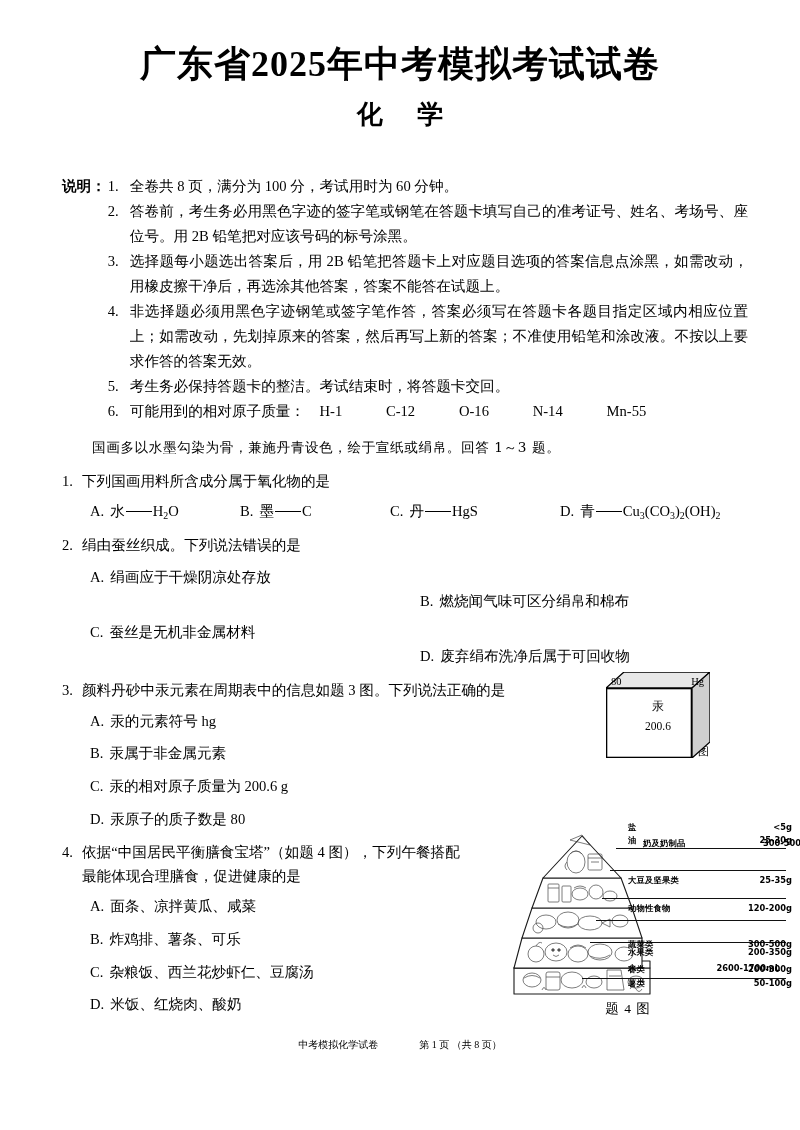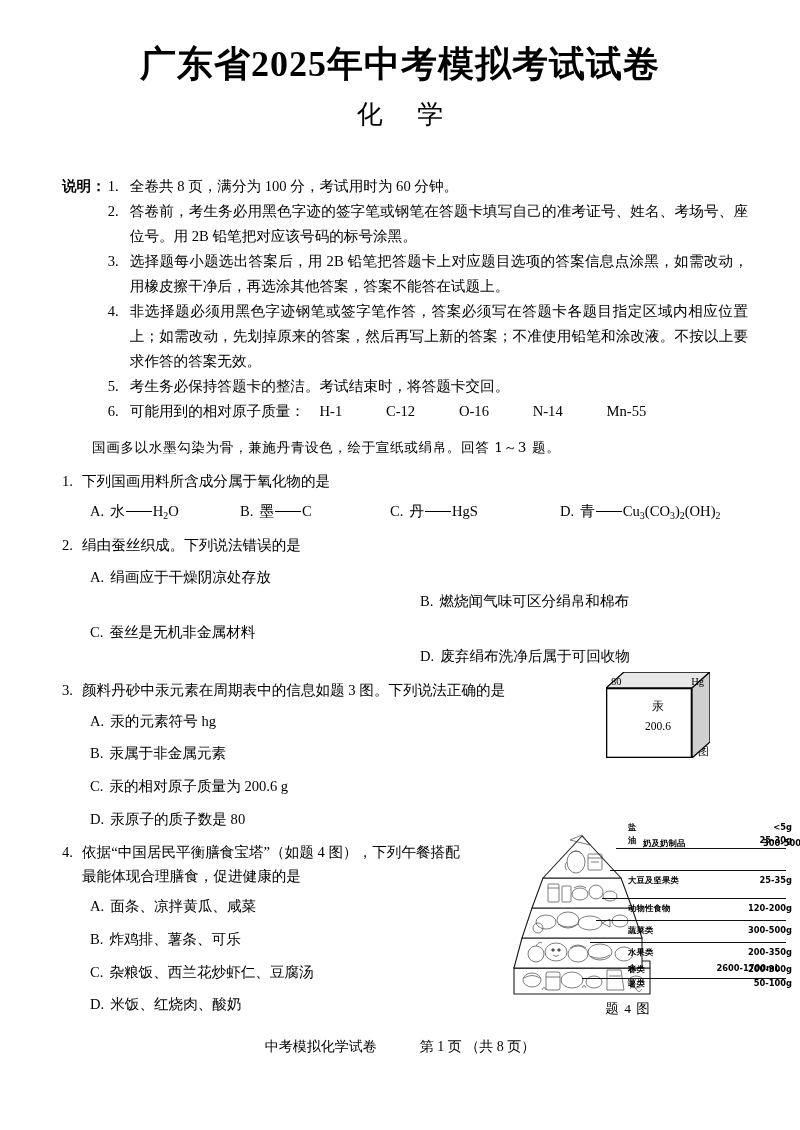--- a/index.html
+++ b/index.html
@@ -29,21 +29,21 @@
     font-size: 36px;
     font-weight: bold;
     letter-spacing: 1px;
     margin: 0;
     padding-top: 42px;
     line-height: 1.25;
   }
   .doc-subject {
     text-align: center;
     font-size: 26px;
-    font-weight: normal;
+    font-weight: bold;
     letter-spacing: 14px;
     margin: 0;
     padding-top: 12px;
     padding-left: 14px;
     line-height: 1.25;
   }
 
   
   .instructions {
     margin: 42px 52px 0 62px;
@@ -467,21 +467,21 @@
           <span class="pl-val">300-500g</span>
         </div>
         <div class="pl-row" style="top:57px;">
           <span class="pl-name">大豆及坚果类</span>
           <span class="pl-val">25-35g</span>
         </div>
         <div class="pl-row" style="top:85px;">
           <span class="pl-name">动物性食物</span>
           <span class="pl-val">120-200g</span>
         </div>
-        <div class="pl-row" style="top:107px;gap:36px;">
+        <div class="pl-row" style="top:121px;gap:36px;">
           <span class="pl-name">蔬菜类</span>
           <span class="pl-val">300-500g</span>
         </div>
         <div class="pl-row" style="top:129px;">
           <span class="pl-name">水果类</span>
           <span class="pl-val">200-350g</span>
         </div>
         <div class="pl-row" style="top:146px;">
           <span class="pl-name">谷类</span>
           <span class="pl-val">200-300g</span>
@@ -493,19 +493,19 @@
       </div>
 
       <div style="position:absolute;left:116px;top:145px;width:166px;display:flex;justify-content:space-between;font-size:8.3px;font-weight:bold;font-family:'DejaVu Sans','Liberation Sans',sans-serif;white-space:nowrap;">
         <span>水</span>
         <span style="padding-right:14px;">2600-1700mL</span>
       </div>
     </div>
     <div class="pyr-cap">题 4 图</div>
   </div>
 
-  <div style="position:absolute;left:0;top:1038px;width:800px;text-align:center;font-size:14px;">
+  <div style="position:absolute;left:0;top:1038px;width:800px;text-align:center;font-size:10px;">
     <span>中考模拟化学试卷</span>
     <span style="display:inline-block;width:36px;"></span>
     <span>第 1 页  （共 8 页）</span>
   </div>
 
 </div>
 
 </body></html>

